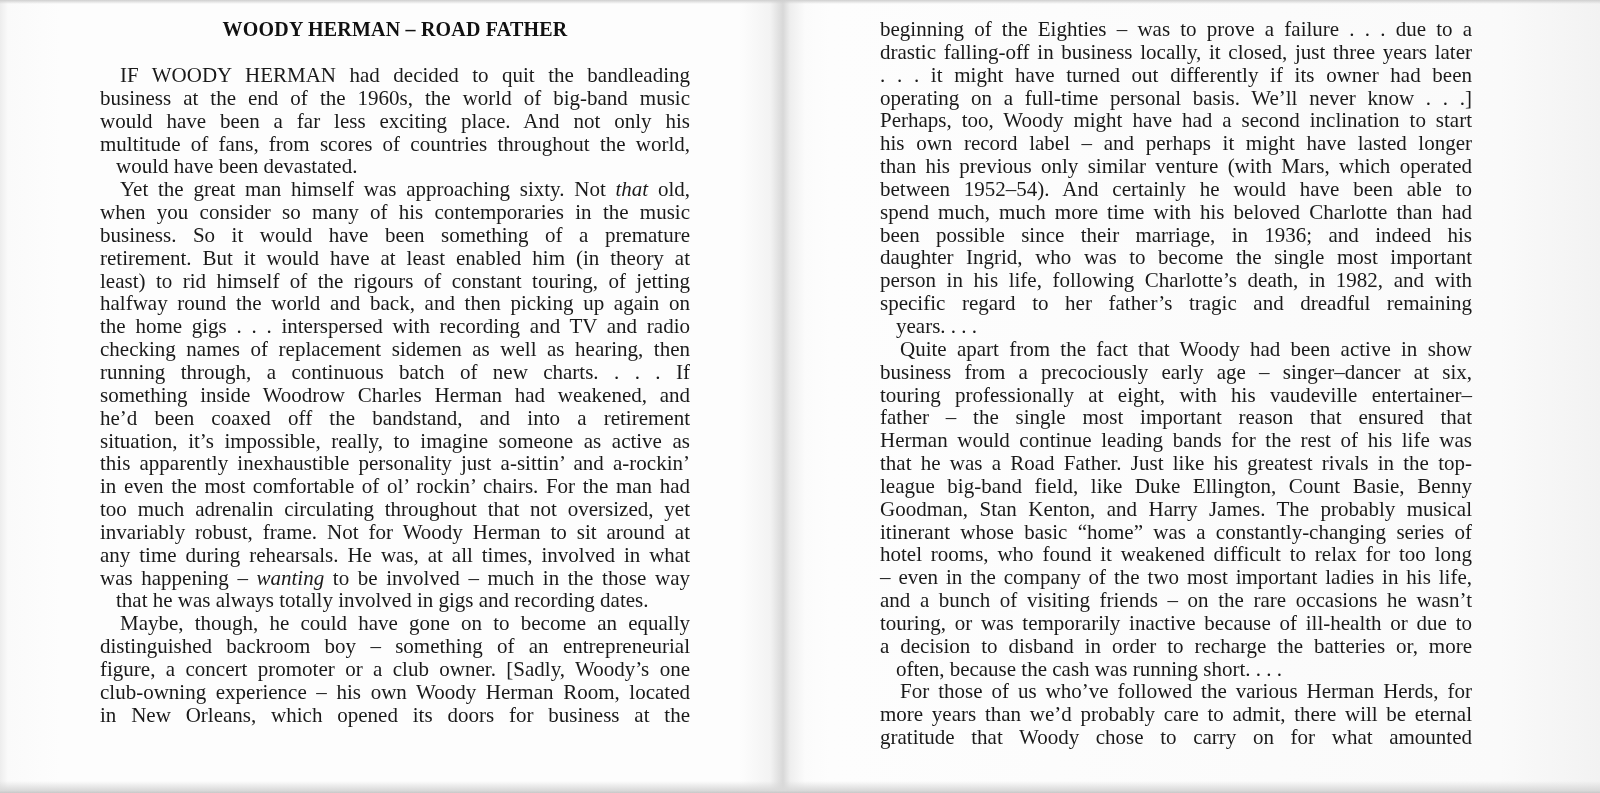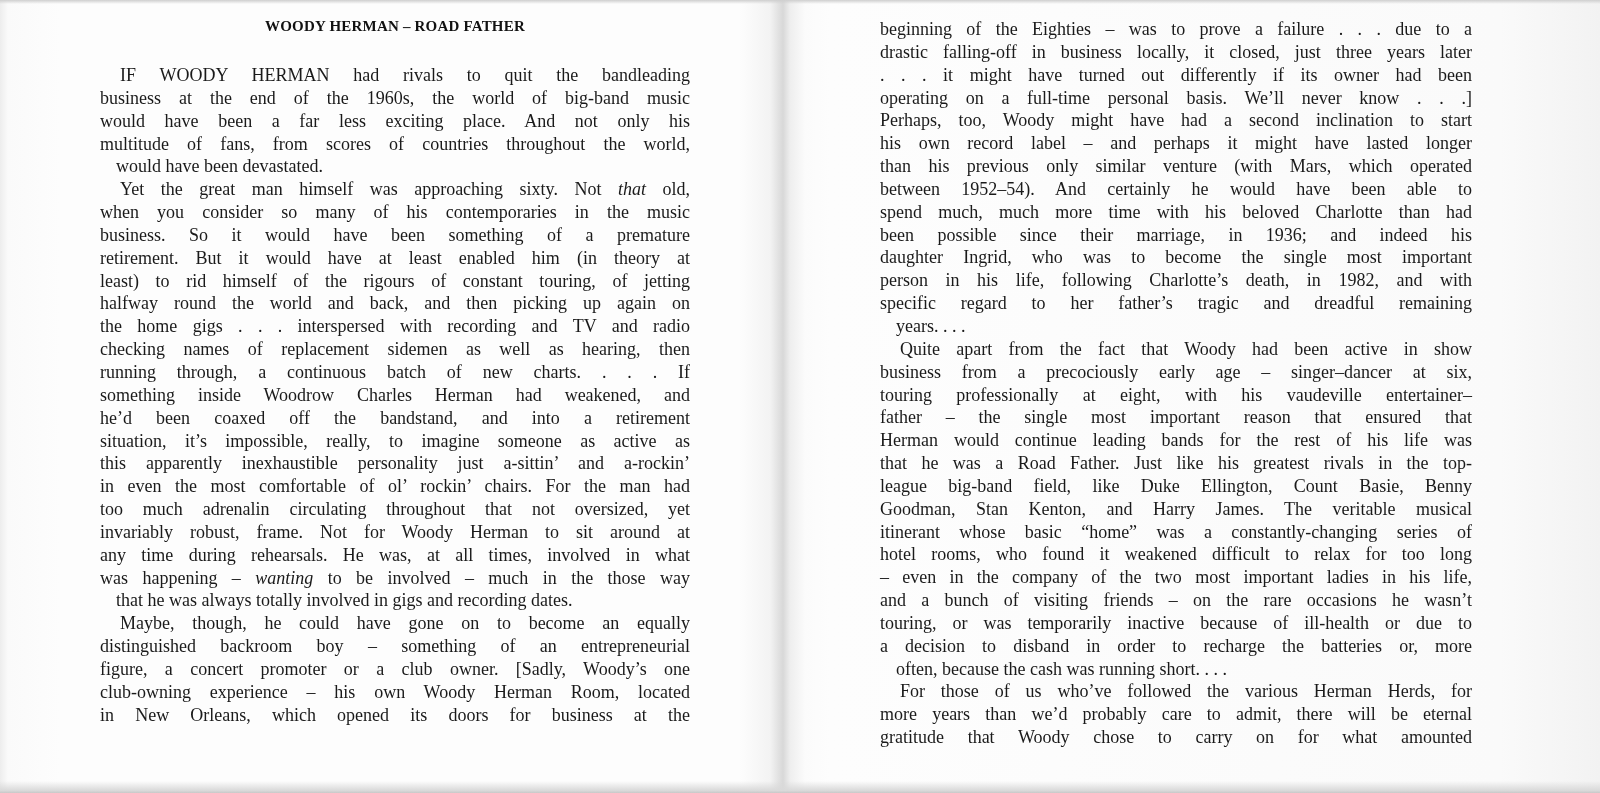--- a/index.html
+++ b/index.html
@@ -27,48 +27,48 @@
       position: absolute; top: 0; height: 793px;
       font-family: "DejaVu Serif", "Liberation Serif", serif;
       color: #1a1a1a;
     }
     .page-left { left: 100px; width: 590px; }
     .page-right { left: 880px; width: 592px; }
     .title {
       position: absolute; top: 18px; left: 0; width: 100%;
       text-align: center;
       font-family: "Liberation Serif", "DejaVu Serif", serif;
-      font-weight: bold; font-size: 15px; letter-spacing: 0.2px;
+      font-weight: bold; font-size: 20px; letter-spacing: 0.2px;
       color: #111;
     }
     .body {
       position: absolute; left: 0; width: 100%;
       font-family: "Liberation Serif", "DejaVu Serif", serif;
-      font-size: 18px; line-height: 22.85px;
+      font-size: 21px; line-height: 22.85px;
       text-align: justify;
     }
     .page-left .body { top: 64px; }
     .page-right .body { top: 18px; }
     .line {
       display: block; white-space: nowrap;
       text-align: justify; text-align-last: justify;
       height: 22.85px;
     }
     .line.last { text-align-last: left; margin-left: 16px; }
     .line.indent { padding-left: 20px; }
     em { }
   </style>
 </head>
 <body>
 
 <div class="spread">
   <div class="page page-left">
     <div class="title">WOODY HERMAN – ROAD FATHER</div>
     <div class="body">
-        <span class="line indent">IF WOODY HERMAN had rivals to quit the bandleading</span>
+        <span class="line indent">IF WOODY HERMAN had decided to quit the bandleading</span>
         <span class="line">business at the end of the 1960s, the world of big-band music</span>
         <span class="line">would have been a far less exciting place. And not only his</span>
         <span class="line">multitude of fans, from scores of countries throughout the world,</span>
         <span class="line last">would have been devastated.</span>
         <span class="line indent"><span>Yet the great man himself was approaching sixty. Not </span><em>that</em><span> old,</span></span>
         <span class="line">when you consider so many of his contemporaries in the music</span>
         <span class="line">business. So it would have been something of a premature</span>
         <span class="line">retirement. But it would have at least enabled him (in theory at</span>
         <span class="line">least) to rid himself of the rigours of constant touring, of jetting</span>
         <span class="line">halfway round the world and back, and then picking up again on</span>
@@ -108,21 +108,21 @@
         <span class="line">person in his life, following Charlotte’s death, in 1982, and with</span>
         <span class="line">specific regard to her father’s tragic and dreadful remaining</span>
         <span class="line last">years. . . .</span>
         <span class="line indent">Quite apart from the fact that Woody had been active in show</span>
         <span class="line">business from a precociously early age – singer–dancer at six,</span>
         <span class="line">touring professionally at eight, with his vaudeville entertainer–</span>
         <span class="line">father – the single most important reason that ensured that</span>
         <span class="line">Herman would continue leading bands for the rest of his life was</span>
         <span class="line">that he was a Road Father. Just like his greatest rivals in the top-</span>
         <span class="line">league big-band field, like Duke Ellington, Count Basie, Benny</span>
-        <span class="line">Goodman, Stan Kenton, and Harry James. The veritable musical</span>
+        <span class="line">Goodman, Stan Kenton, and Harry James. The probably musical</span>
         <span class="line">itinerant whose basic “home” was a constantly-changing series of</span>
         <span class="line">hotel rooms, who found it weakened difficult to relax for too long</span>
         <span class="line">– even in the company of the two most important ladies in his life,</span>
         <span class="line">and a bunch of visiting friends – on the rare occasions he wasn’t</span>
         <span class="line">touring, or was temporarily inactive because of ill-health or due to</span>
         <span class="line">a decision to disband in order to recharge the batteries or, more</span>
         <span class="line last">often, because the cash was running short. . . .</span>
         <span class="line indent">For those of us who’ve followed the various Herman Herds, for</span>
         <span class="line">more years than we’d probably care to admit, there will be eternal</span>
         <span class="line">gratitude that Woody chose to carry on for what amounted</span>

